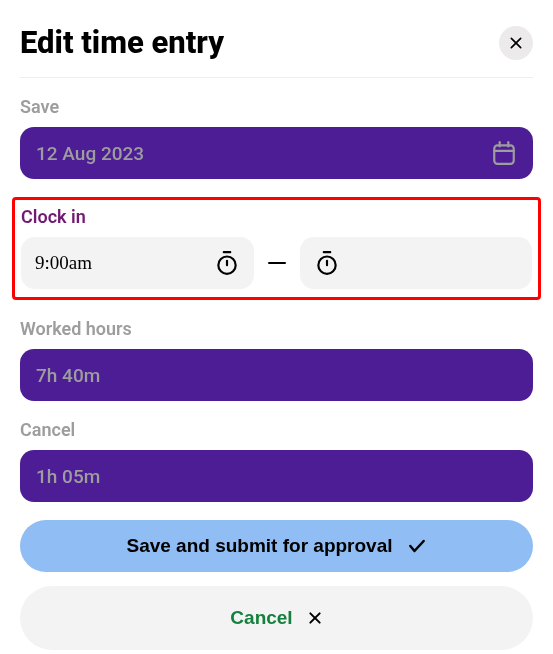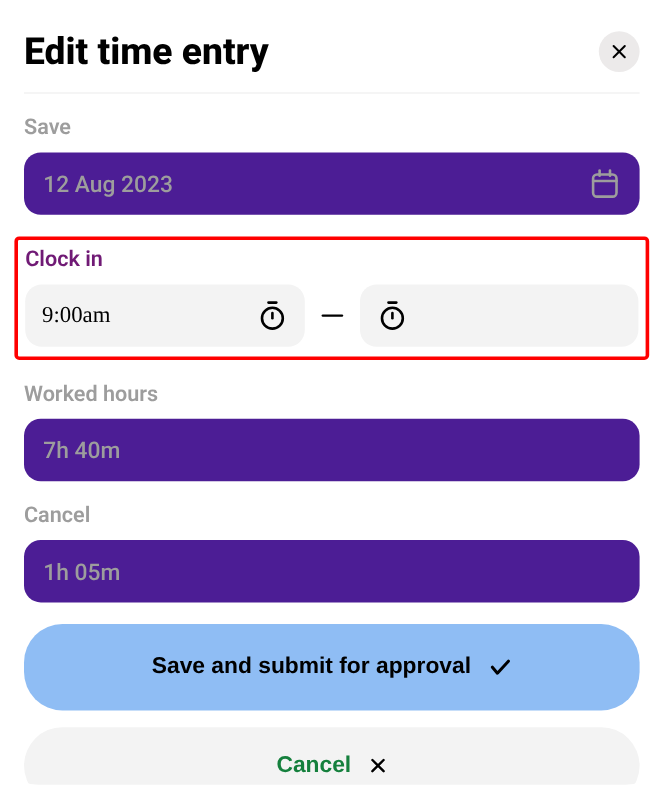--- a/index.html
+++ b/index.html
@@ -113,21 +113,21 @@
       border-radius: 2px;
       margin-bottom: 25px;
     }
     .calendar-icon, .stopwatch-icon {
       width: 26px;
       height: 26px;
       flex-shrink: 0;
     }
     .btn-primary {
       width: 100%;
-      height: 72px;
+      height: 52px;
       background: #8fbdf4;
       border: none;
       border-radius: 32px;
       display: flex;
       align-items: center;
       justify-content: center;
       gap: 14px;
       cursor: pointer;
       margin-top: 8px;
       margin-bottom: 14px;

